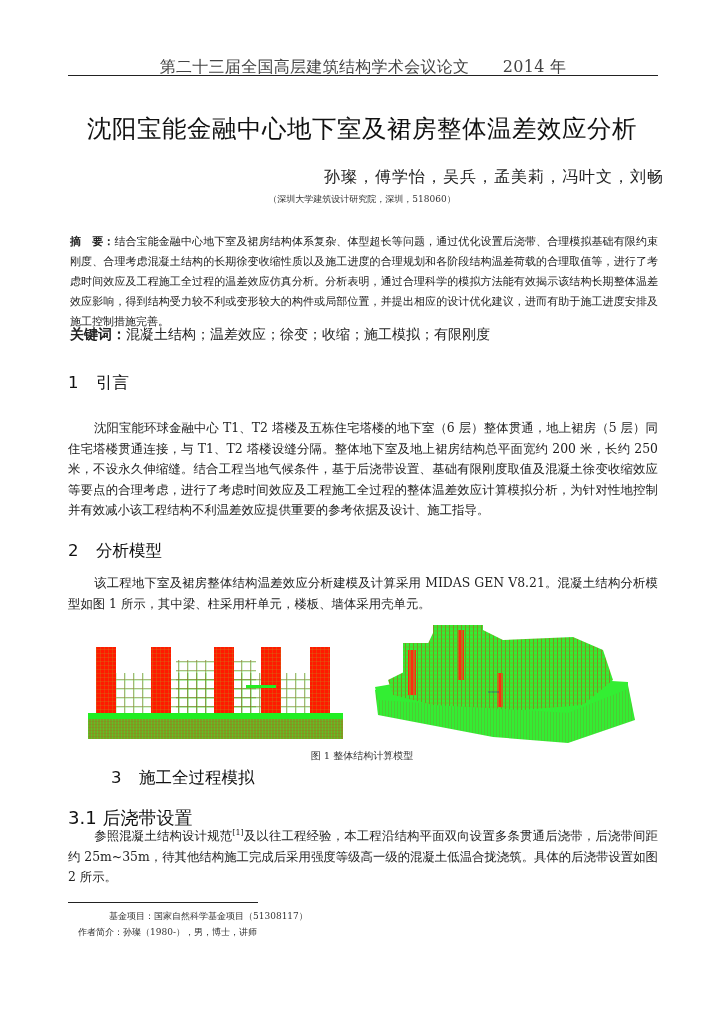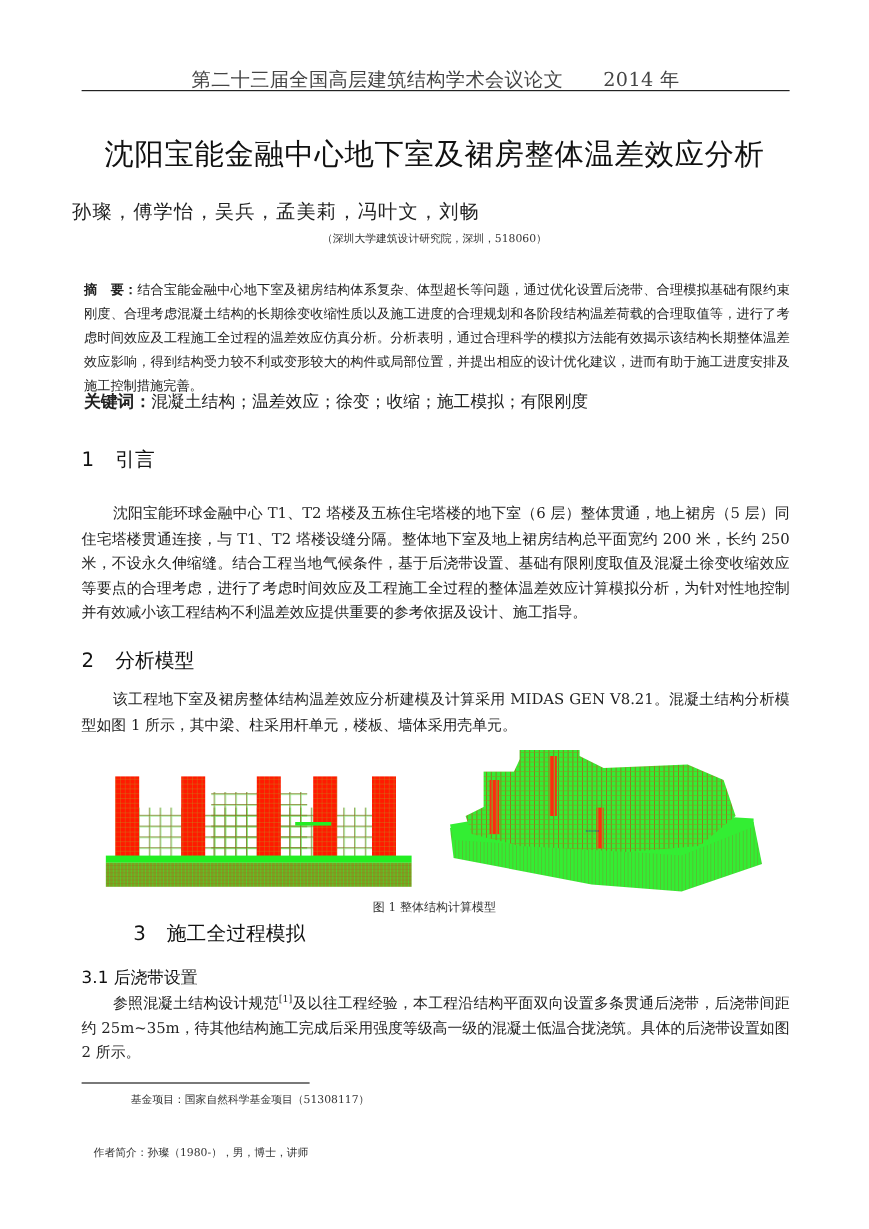--- a/index.html
+++ b/index.html
@@ -1,31 +1,31 @@
 <!DOCTYPE html>
 <html><head>
 <meta charset="utf-8">
 <style>
   html, body { margin: 0; padding: 0; background: #ffffff; }
   body { width: 724px; height: 1024px; position: relative; overflow: hidden; font-family: "DejaVu Serif", serif; color: #111; }
   .running-header { position: absolute; left: 68px; top: 57px; width: 590px; text-align: center; font-size: 16px; color: #444; letter-spacing: 0.3px; }
   .running-header .year { margin-left: 28px; }
   .header-rule { position: absolute; left: 68px; top: 75px; width: 590px; height: 0; border-top: 1.3px solid #222; }
   .title { position: absolute; left: 60px; top: 112px; width: 604px; text-align: center; font-family: "DejaVu Sans", sans-serif; font-size: 24.5px; letter-spacing: 0.5px; color: #111; }
-  .authors { position: absolute; left: 60px; top: 167px; width: 604px; text-align: left; font-size: 16px; color: #222; letter-spacing: 1px; }
+  .authors { position: absolute; left: 60px; top: 167px; width: 604px; text-align: right; font-size: 16px; color: #222; letter-spacing: 1px; }
   .affiliation { position: absolute; left: 60px; top: 193px; width: 604px; text-align: center; font-size: 9px; color: #333; }
   .abstract { position: absolute; left: 70px; top: 232px; width: 588px; font-size: 11px; line-height: 20px; color: #222; text-align: justify; }
   .abstract .label { font-weight: bold; font-family: "DejaVu Sans", sans-serif; }
   .keywords { position: absolute; left: 70px; top: 326px; width: 588px; font-size: 14px; color: #222; }
   .keywords .label { font-weight: bold; font-family: "DejaVu Sans", sans-serif; }
   .h1 { position: absolute; left: 68px; font-family: "DejaVu Sans", sans-serif; font-size: 16.5px; color: #111; }
   .h1 .num { display: inline-block; width: 28px; }
   .para { position: absolute; left: 68px; width: 590px; font-size: 12.4px; line-height: 20.5px; color: #222; text-align: justify; }
   .para .indent { display: inline-block; width: 26px; }
-  .h2 { position: absolute; left: 68px; font-family: "DejaVu Sans", sans-serif; font-size: 14px; color: #111; }
+  .h2 { position: absolute; left: 68px; font-family: "DejaVu Sans", sans-serif; font-size: 18px; color: #111; }
   .figure { position: absolute; left: 88px; top: 625px; width: 555px; height: 120px; }
   .fig-left { position: absolute; left: 0; top: 0; width: 260px; height: 115px; }
   .fig-right { position: absolute; left: 285px; top: 0; width: 265px; height: 120px; }
   .caption { position: absolute; left: 60px; top: 749px; width: 604px; text-align: center; font-size: 10px; color: #333; }
   .foot-rule { position: absolute; left: 68px; top: 902px; width: 190px; border-top: 1.2px solid #222; }
   .footnote { position: absolute; left: 78px; font-size: 9px; color: #333; }
   sup { font-size: 8px; }
 </style>
 </head>
 <body>
@@ -135,13 +135,13 @@
 </div>
 <div class="h2" style="top:806px;">
   <span>3.1</span>&nbsp;<span>后浇带设置</span>
 </div>
 <div class="para" style="top:823px;">
   <span class="indent"></span><span>参照混凝土结构设计规范</span><sup>[1]</sup><span>及以往工程经验，本工程沿结构平面双向设置多条贯通后浇带，后浇带间距约 25m~35m，待其他结构施工完成后采用强度等级高一级的混凝土低温合拢浇筑。具体的后浇带设置如图 2 所示。</span>
 </div>
 
 <div class="foot-rule"></div>
 <div class="footnote" style="top:910px;margin-left:31px;">基金项目：国家自然科学基金项目（51308117）</div>
-<div class="footnote" style="top:926px;margin-top:28px;">作者简介：孙璨（1980-），男，博士，讲师</div>
+<div class="footnote" style="top:926px;">作者简介：孙璨（1980-），男，博士，讲师</div>
 
 </body></html>

